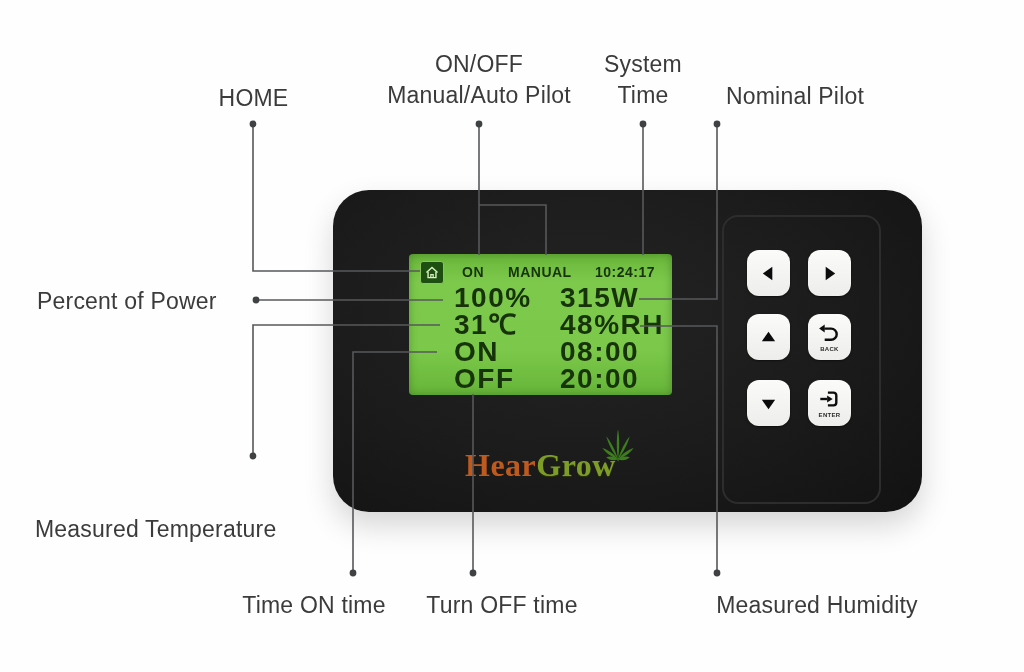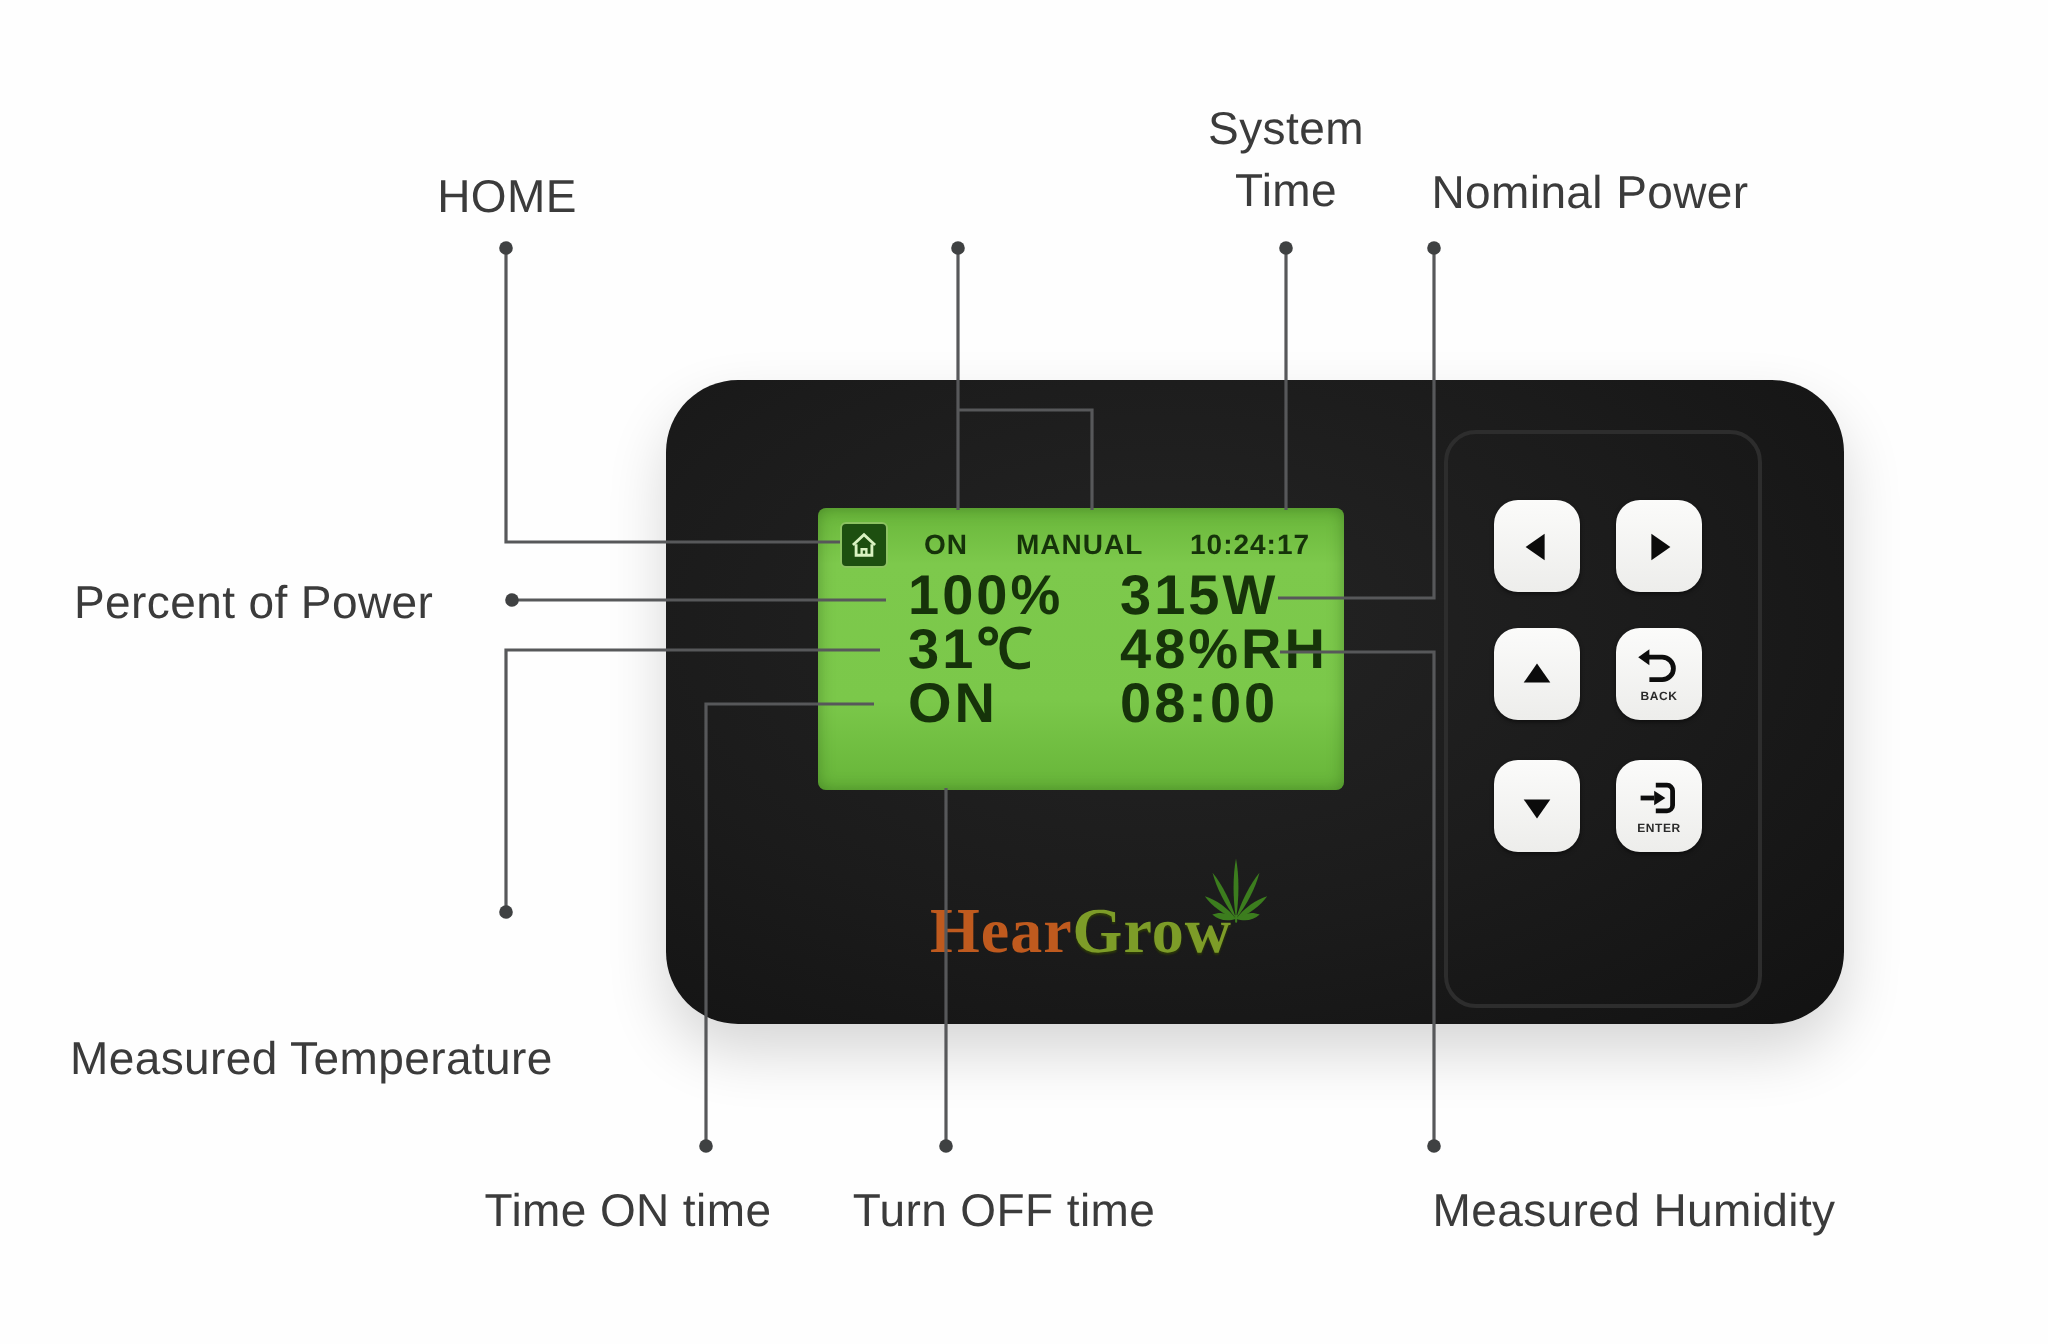--- a/index.html
+++ b/index.html
@@ -78,20 +78,24 @@
         <span class="cr">315W</span>
       </div>
       <div class="lrow r1">
         <span class="cl">31℃</span>
         <span class="cr">48%RH</span>
       </div>
       <div class="lrow r2">
         <span class="cl">ON</span>
         <span class="cr">08:00</span>
       </div>
+      <div class="lrow r3">
+        <span class="cl">OFF</span>
+        <span class="cr">20:00</span>
+      </div>
     </div>
 
     <div class="bezel"></div>
 
     <div class="btn c1 rw1">
       <svg width="19" height="19" viewBox="0 0 20 20">
         <polygon points="14,3 14,17 4,10" fill="#0b0b0b"></polygon>
         </svg>
     </div>
     <div class="btn c2 rw1">
@@ -163,26 +167,30 @@
       <circle cx="256" cy="300" r="3.4"></circle>
         <circle cx="253" cy="456" r="3.4"></circle>
       <circle cx="353" cy="573" r="3.4"></circle>
         <circle cx="473" cy="573" r="3.4"></circle>
       <circle cx="717" cy="573" r="3.4"></circle>
     </g>
   </svg>
 
   <div class="lab lab-home center">HOME</div>
 
+  <div class="lab lab-mode center">
+    <span>ON/OFF</span><br>
+    <span>Manual/Auto Pilot</span>
+  </div>
 
   <div class="lab lab-system center">
     <span>System</span><br>
     <span>Time</span>
   </div>
 
-  <div class="lab lab-nominal center">Nominal Power</div>
+  <div class="lab lab-nominal center">Nominal Pilot</div>
   <div class="lab lab-percent">Percent of Power</div>
   <div class="lab lab-temp">Measured Temperature</div>
   <div class="lab lab-turnon center">Time ON time</div>
   <div class="lab lab-humid center">Measured Humidity</div>
   <div class="lab lab-turnoff center">Turn OFF time</div>
 
 </div>
 
 </body></html>

